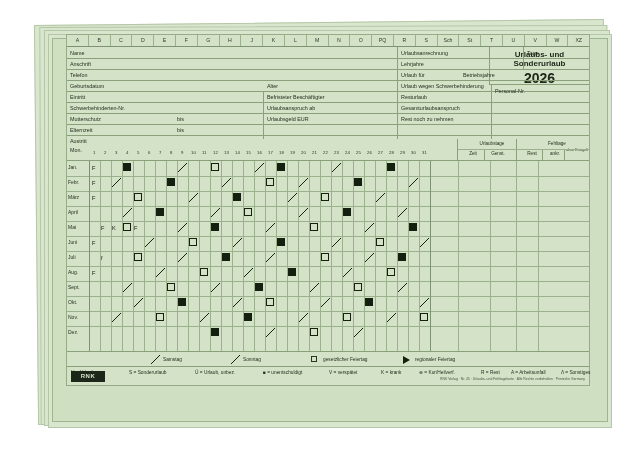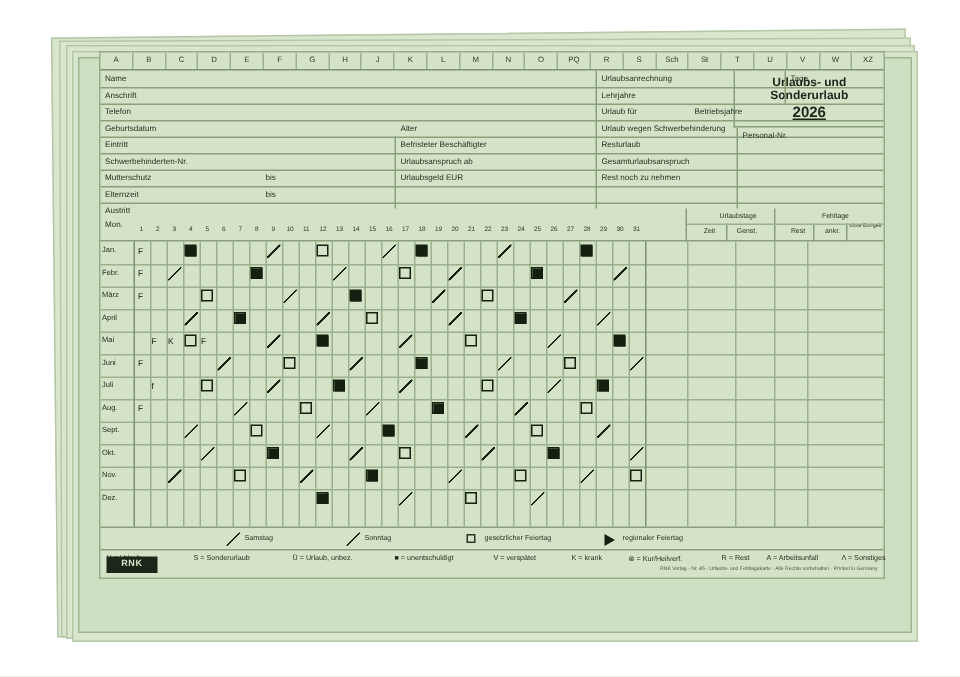--- a/index.html
+++ b/index.html
@@ -42,21 +42,21 @@
   .row{position:absolute;left:0;width:100%;border-bottom:1px solid #8aa07b;box-sizing:border-box;}
   .lbl{position:absolute;font-size:5.4px;color:#1f2a1b;white-space:nowrap;}
   .vline{position:absolute;width:1px;background:#8aa07b;}
 
   .titlebox{
     position:absolute;right:0;top:0;width:100px;height:38px;
     border-left:1px solid #8aa07b;border-bottom:1px solid #8aa07b;
     box-sizing:border-box;text-align:center;padding-top:3px;
   }
   .titlebox .t1{font-size:8px;font-weight:bold;color:#1d2719;line-height:9px;}
-  .titlebox .t2{font-size:10px;font-weight:bold;color:#1d2719;margin-top:2px;text-decoration:underline;}
+  .titlebox .t2{font-size:14px;font-weight:bold;color:#1d2719;margin-top:2px;}
 
   
   .cal{position:absolute;left:0;top:104px;width:100%;height:212px;}
   .calhead{position:absolute;left:0;top:0;width:100%;height:22px;border-bottom:1px solid #8aa07b;box-sizing:border-box;}
   .daynum{position:absolute;top:11px;font-size:4.3px;color:#2b3526;}
   .monthcell{position:absolute;left:1px;font-size:5px;color:#1f2a1b;}
   .hline{position:absolute;left:0;width:100%;height:1px;background:#9bb08c;}
   .vgrid{position:absolute;top:22px;width:1px;background:#9bb08c;}
 
   .mk{position:absolute;font-size:5.6px;color:#10180d;line-height:8px;text-align:center;}

